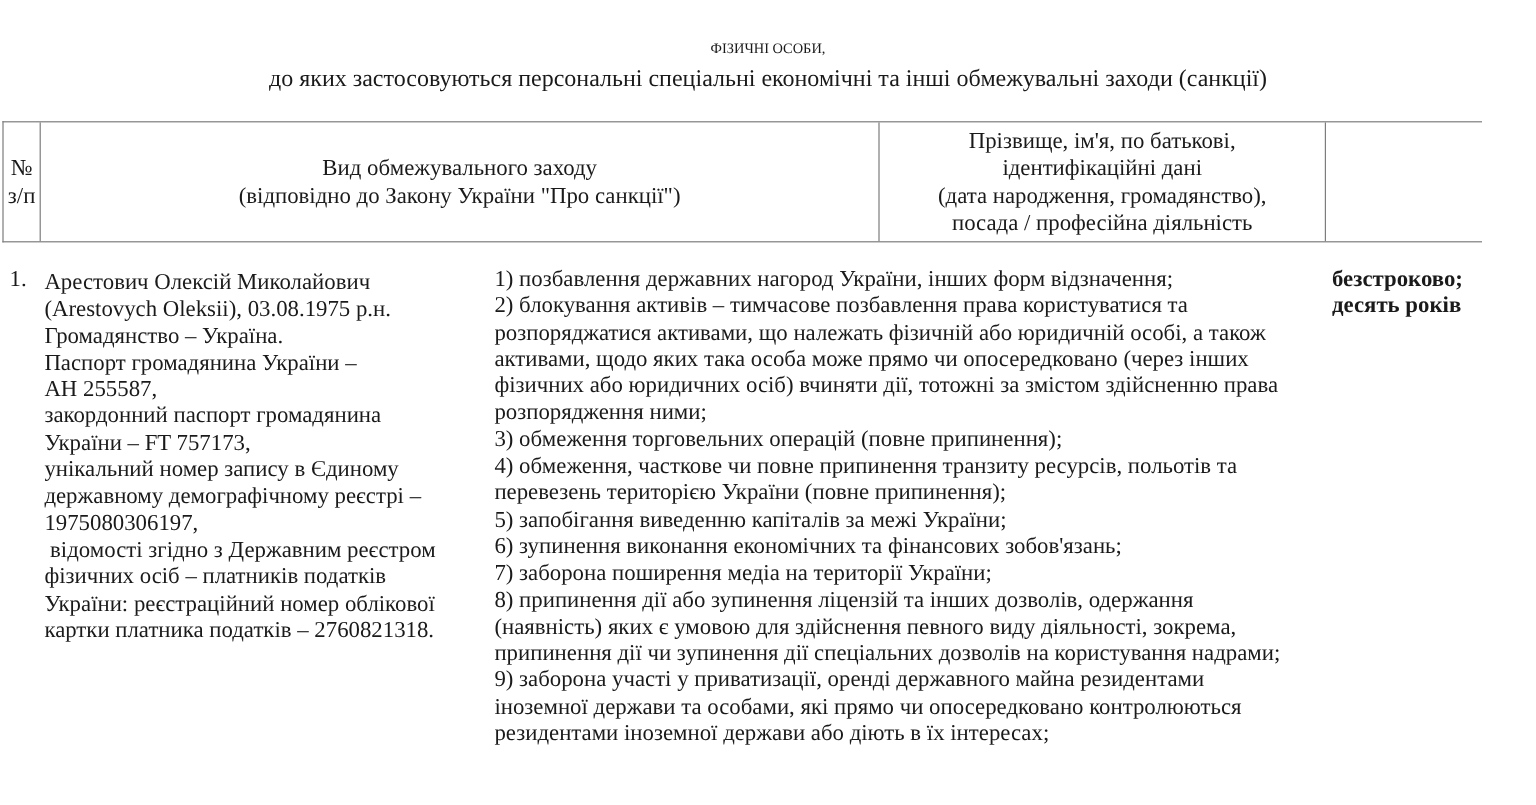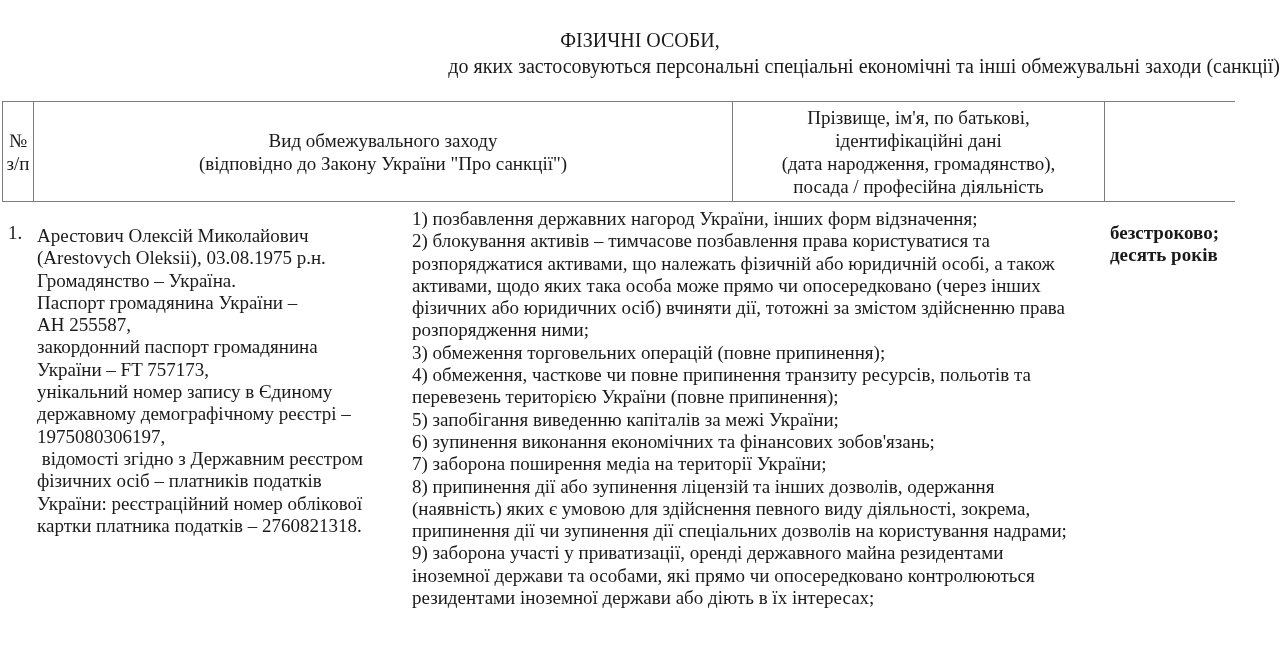--- a/index.html
+++ b/index.html
@@ -12,27 +12,27 @@
   .doc {
     position: relative;
     width: 1280px; height: 671px;
     overflow: hidden;
     background: #ffffff;
   }
   .doc-title {
     position: absolute; top: 27px; left: 0;
     width: 1280px;
     text-align: center;
-    font-size: 20px; line-height: 26px;
+    font-size: 12px; line-height: 26px;
     white-space: pre;
   }
   .doc-subtitle {
     position: absolute; top: 53px; left: 0;
     width: 1280px;
-    text-align: right;
+    text-align: center;
     font-size: 20px; line-height: 26px;
     white-space: pre;
   }
   
   .thead {
     position: absolute; left: 2px; top: 101px;
     width: 1233px; height: 101px;
     display: flex;
     box-sizing: border-box;
     border-top: 1px solid #7d7d7d;
@@ -53,21 +53,21 @@
   .th-measure{ width: 699px; }
   .th-term   { flex: 1; }
   
   .td {
     position: absolute;
     font-size: 19px; line-height: 22.3px;
     white-space: pre;
   }
   .td-num     { left: 8px;    top: 222px; width: 24px; }
   .td-person  { left: 37px;   top: 225px; width: 375px; }
-  .td-measure { left: 412px;  top: 208px; width: 700px; }
+  .td-measure { left: 412px;  top: 222px; width: 700px; }
   .td-term    { left: 1110px; top: 222px; width: 128px; font-weight: bold; }
 </style>
 </head>
 <body>
 
 <div class="doc">
 
   <div class="doc-title">ФІЗИЧНІ ОСОБИ,</div>
 
   <div class="doc-subtitle">до яких застосовуються персональні спеціальні економічні та інші обмежувальні заходи (санкції)</div>

